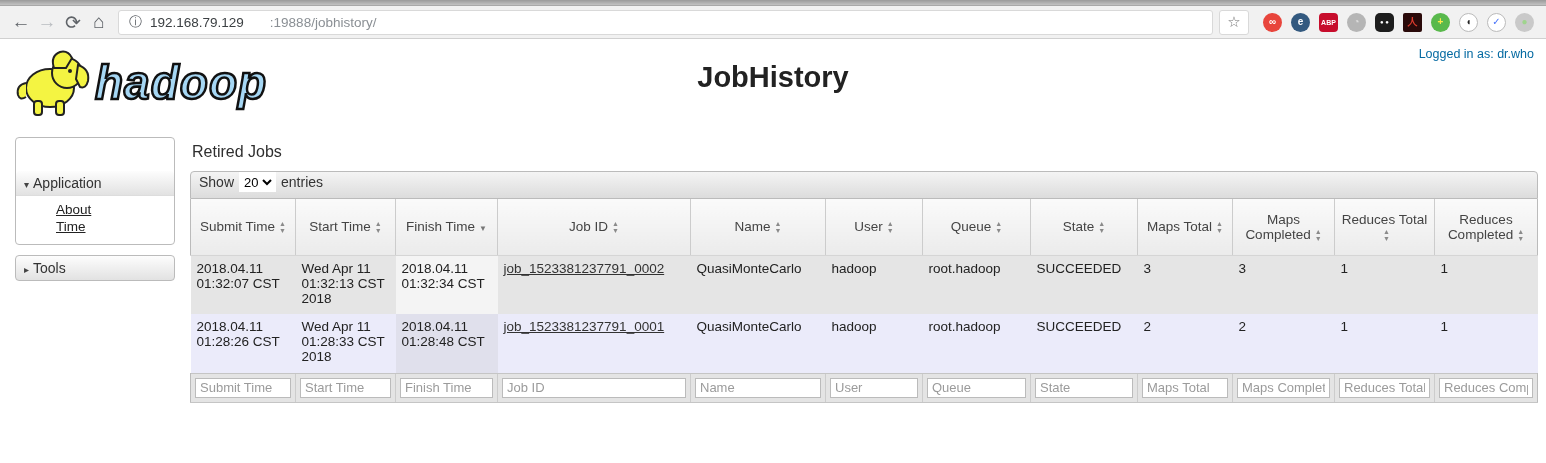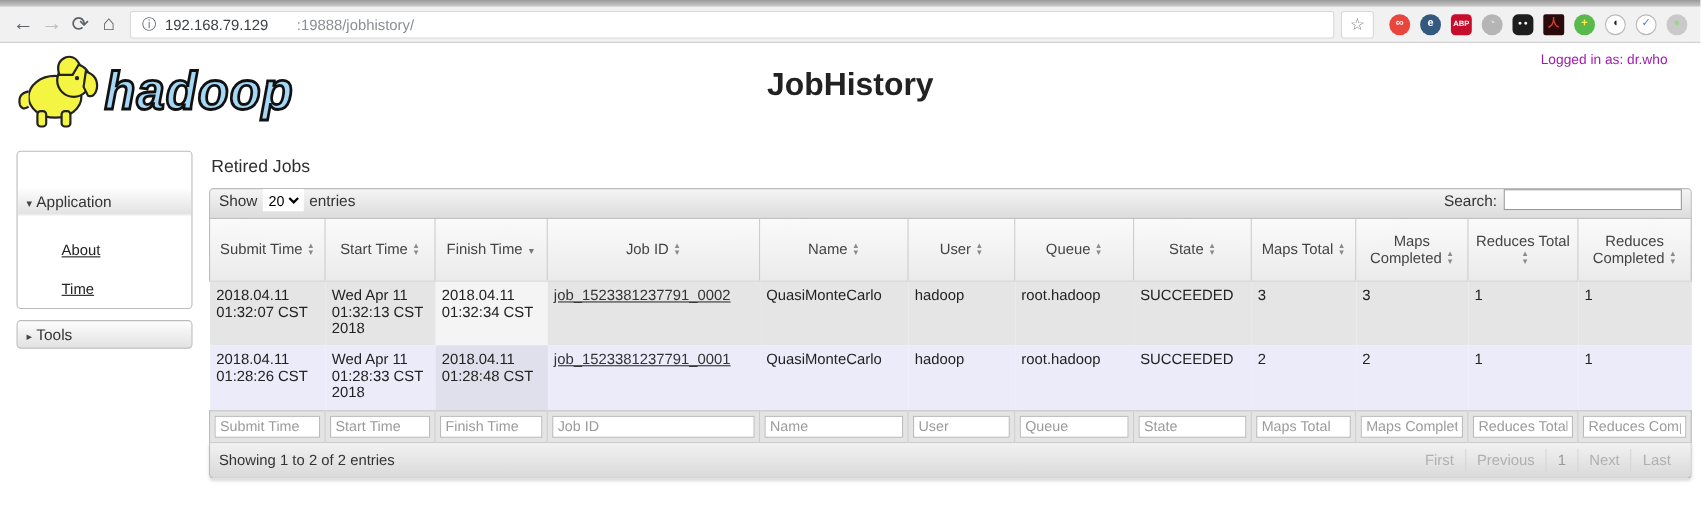--- a/index.html
+++ b/index.html
@@ -21,38 +21,38 @@
   .url-rest { color:#8a8f94;margin-left:26px; }
   .star-box { background:#fff; border:1px solid #d9d9d9; border-radius:3px;
     height:25px; width:30px; display:flex; align-items:center; justify-content:center;
     color:#757575; font-size:15px; margin-right:4px; }
   .ext-row { display:flex; align-items:center; gap:9px; padding:0 4px; }
   .ext { width:19px; height:19px; border-radius:50%; display:flex; align-items:center;
     justify-content:center; font-size:10px; font-weight:bold; line-height:1; cursor:pointer; }
 
   
   .page { position:relative; }
-  .loggedin { position:absolute; top:8px; right:30px; font-size:12.5px; color:#a21caf; }
+  .loggedin { position:absolute; top:8px; right:12px; font-size:12.5px; color:#0369a1; }
   .pagehead { display:flex; align-items:flex-start; padding:4px 0 0 10px; height:90px; }
   .logo { display:flex; align-items:center; }
   .logo-text { font-size:46px; font-weight:bold; font-style:italic; letter-spacing:1px;
     color:#a6d7f4; -webkit-text-stroke:2.5px #111; transform:scaleY(1.05); }
   .title { position:absolute; left:0; right:0; top:22px; text-align:center;
     font-size:29px; font-weight:bold; color:#222; }
 
   
   .content { display:flex; padding:8px 9px 0 15px; gap:15px; }
   .sidebar { width:160px; flex:0 0 160px; font-size:14px; }
   .navbox { border:1px solid #bbb; border-radius:4px; overflow:hidden; background:#fff; }
   .navhdr { background:linear-gradient(#fdfdfd,#e2e2e2); padding:4px 8px; color:#333;
     cursor:pointer; border-radius:4px; }
   .navbox .navhdr { border-bottom:1px solid #ddd; border-radius:4px 4px 0 0;margin-top:33px; }
   .navlinks { padding:4px 0 10px 40px; }
   .navlinks a { display:block; color:#222; text-decoration:underline; font-size:13.5px;
-    margin-top:20px; cursor:pointer; }
+    margin-top:2px; cursor:pointer; }
   .tools { margin-top:10px; border:1px solid #bbb; border-radius:4px;
     background:linear-gradient(#fdfdfd,#e2e2e2); padding:4px 8px; color:#333; cursor:pointer; }
   .tri { font-size:10px; color:#444; margin-right:4px; }
 
   .main { flex:1; }
   .section-title { font-size:16px; color:#2f2f2f; padding:6px 0 10px 2px; }
 
   
   .dt-toolbar { background:linear-gradient(#f4f4f4,#dcdcdc); border:1px solid #bbb;
     border-radius:4px 4px 0 0; height:28px; display:flex; align-items:flex-start;
@@ -172,24 +172,20 @@
     </div>
 
     <div class="main">
       <div class="section-title">Retired Jobs</div>
 
       <div class="dt-toolbar">
         <div class="show-wrap">
           <span>Show</span>
           <select class="show-select" id="page-size-select"><option>20</option></select>
           <span>entries</span>
-        </div>
-        <div class="search-wrap">
-          <span>Search:</span>
-          <input class="search-input" style="">
         </div>
       </div>
 
       <table class="dt">
         <colgroup id="dt-cols">
             <col style="width: 105px;">
             <col style="width: 100px;">
             <col style="width: 102px;">
             <col style="width: 193px;">
             <col style="width: 135px;">
@@ -258,25 +254,15 @@
               <th><input class="filter-input" placeholder="Queue" style=""></th>
               <th><input class="filter-input" placeholder="State" style=""></th>
               <th><input class="filter-input" placeholder="Maps Total" style=""></th>
               <th><input class="filter-input" placeholder="Maps Completed" style=""></th>
               <th><input class="filter-input" placeholder="Reduces Total" style=""></th>
               <th><input class="filter-input" placeholder="Reduces Completed" style=""></th>
             </tr>
           </tfoot>
       </table>
 
-      <div class="dt-footer">
-        <span>Showing 1 to 2 of 2 entries</span>
-        <div class="pager" id="pager">
-            <span>First</span>
-            <span>Previous</span>
-            <span class="cur">1</span>
-            <span>Next</span>
-            <span>Last</span>
-          </div>
-      </div>
     </div>
   </div>
 </div>
 
 </body></html>

